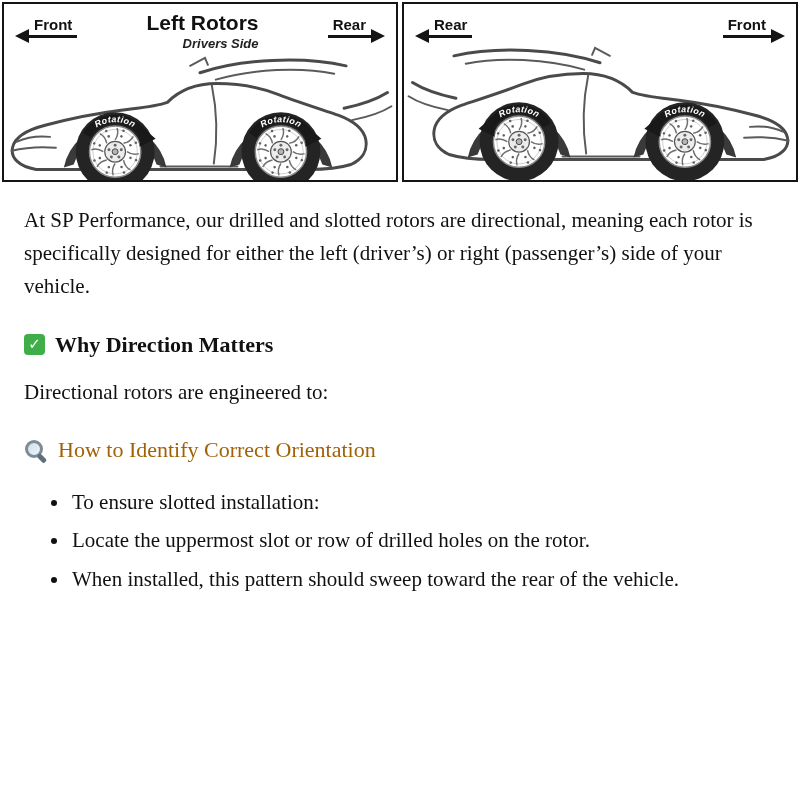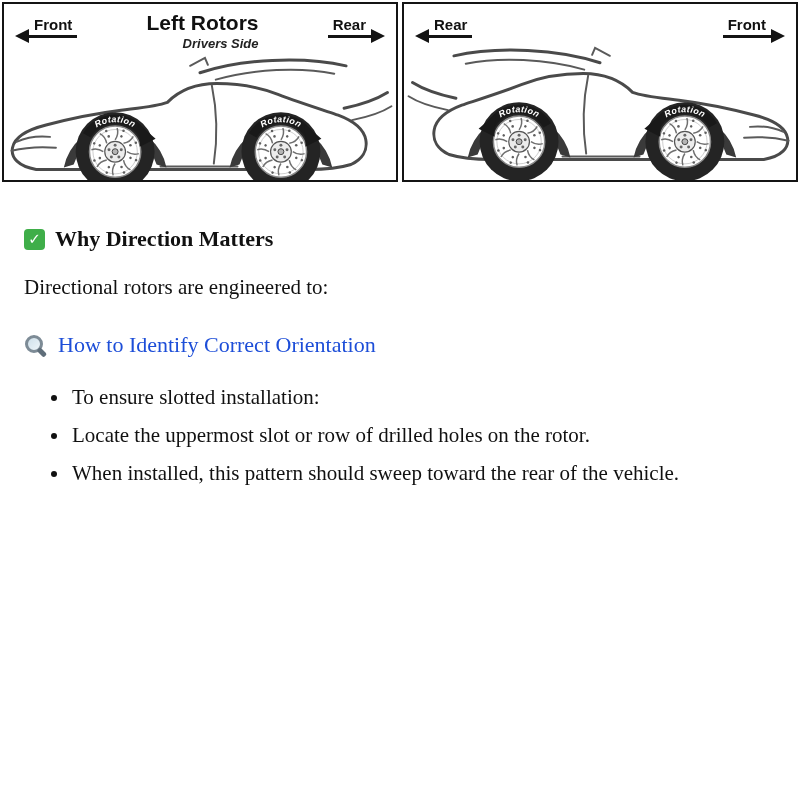--- a/index.html
+++ b/index.html
@@ -32,21 +32,21 @@
   
   .article{padding:16px 24px 10px 24px;font-size:21px;line-height:1.58;}
   p.intro{margin:6px 0 20px 0;}
   h2.why{font-size:22px;font-weight:bold;margin:24px 0 14px 0;display:flex;align-items:center;gap:10px;}
   .check{width:21px;height:21px;background:#3fae49;border-radius:4px;color:#fff;flex:0 0 auto;
     font-family:"DejaVu Sans",sans-serif;font-size:15px;font-weight:bold;
     display:inline-flex;align-items:center;justify-content:center;}
   p.lead{margin:14px 0 10px 0;}
   ul{margin:8px 0 20px 0;padding-left:46px;}
   li{margin:5px 0;padding-left:2px;}
-  h3.identify{font-size:22px;font-weight:normal;color:#1d4ed8;margin:24px 0 18px 0;
+  h3.identify{font-size:22px;font-weight:normal;color:#a16207;margin:24px 0 18px 0;
     display:flex;align-items:center;gap:11px;}
   .mag{position:relative;width:23px;height:23px;display:inline-block;flex:0 0 auto;}
   .mag::before{content:'';position:absolute;left:1px;top:1px;width:12px;height:12px;
     border:3.5px solid #7d8b96;border-radius:50%;
     background:linear-gradient(135deg,#cfe0ea,#eef5f9);}
   .mag::after{content:'';position:absolute;right:0;bottom:2px;width:10px;height:4.5px;
     background:#5f6e7a;border-radius:2px;transform:rotate(45deg);}
 </style>
 </head>
 <body>
@@ -176,20 +176,21 @@
       </g>
       <g transform="translate(282,100)">
         <use href="#wheelR"></use>
         <text class="rot"><textPath href="#rotarc" startOffset="50%" text-anchor="middle">Rotation</textPath></text>
       </g>
     </svg>
   </div>
 </div>
 
 <div class="article">
+  <p class="intro">At SP Performance, our drilled and slotted rotors are directional, meaning each rotor is specifically designed for either the left (driver’s) or right (passenger’s) side of your vehicle.</p>
 
   <h2 class="why">
     <span class="check">✓</span>
     <span>Why Direction Matters</span>
   </h2>
 
   <p class="lead">Directional rotors are engineered to:</p>
 
 
   <h3 class="identify">

